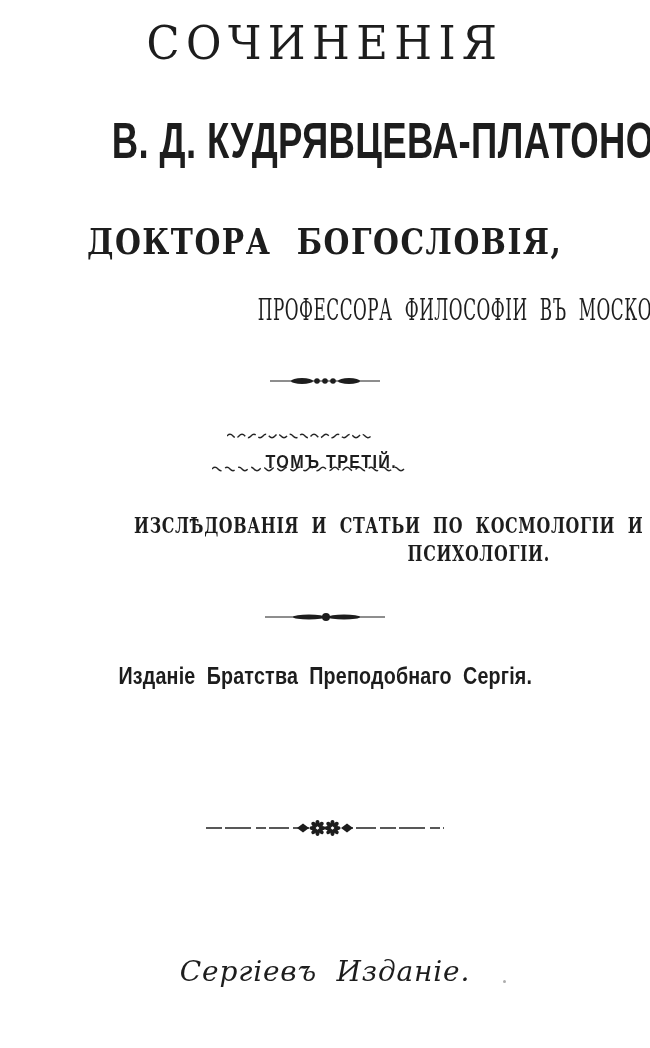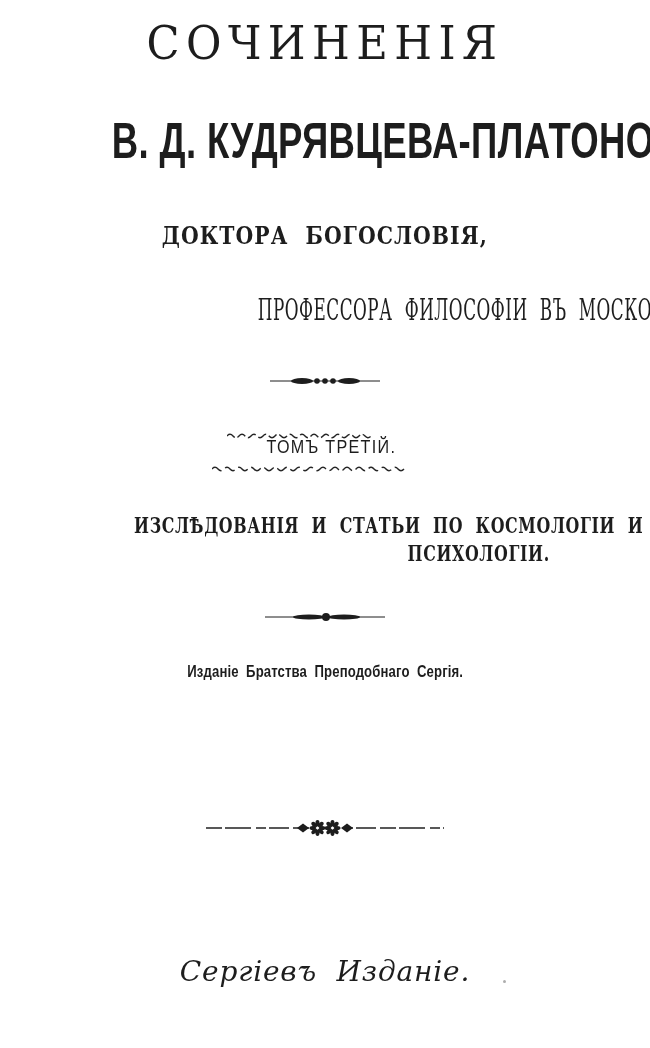--- a/index.html
+++ b/index.html
@@ -19,26 +19,26 @@
   }
   
   .cx{
     display:inline-block;
     white-space:nowrap;
     transform:scaleX(var(--sx,1));
     transform-origin:50% 50%;
   }
   .t-title   {top:20px;  font-size:46px; letter-spacing:.15em;}
   .t-author  {top:116px; font-family:"Liberation Sans",sans-serif; font-weight:700; font-size:50px; letter-spacing:.01em;}
-  .t-degree  {top:224px; font-weight:700; font-size:24px; letter-spacing:.05em; word-spacing:.45em;}
+  .t-degree  {top:224px; font-weight:700; font-size:35px; letter-spacing:.05em; word-spacing:.45em;}
   .t-affil   {top:296px; font-size:29px; letter-spacing:.03em; word-spacing:.38em;}
-  .t-volume  {top:437px; font-family:"Liberation Sans",sans-serif; font-weight:400; font-size:19px; letter-spacing:.08em;padding-left:12px;}
+  .t-volume  {top:452px; font-family:"Liberation Sans",sans-serif; font-weight:700; font-size:19px; letter-spacing:.08em;padding-left:12px;}
   .t-subtitle{top:511px; font-weight:700; font-size:22px; letter-spacing:.04em; word-spacing:.4em;}
   .t-subtitle .sub-line{display:block; line-height:28px;}
-  .t-publisher{top:664px; font-family:"Liberation Sans",sans-serif; font-weight:700; font-size:16px; word-spacing:.28em; letter-spacing:.01em;}
+  .t-publisher{top:664px; font-family:"Liberation Sans",sans-serif; font-weight:700; font-size:24px; word-spacing:.28em; letter-spacing:.01em;}
   .t-place   {top:958px; font-style:italic; font-size:28px; letter-spacing:.03em; word-spacing:.35em;}
   .t-year    {top:1000px;font-style:italic; font-size:23px; letter-spacing:.05em;}
   .orn{position:absolute;}
   .orn svg{display:block;}
   .speck{
     position:absolute;left:503px;top:980px;
     width:3px;height:3px;border-radius:50%;
     background:#8a8a8a;opacity:.7;
   }
 </style>

